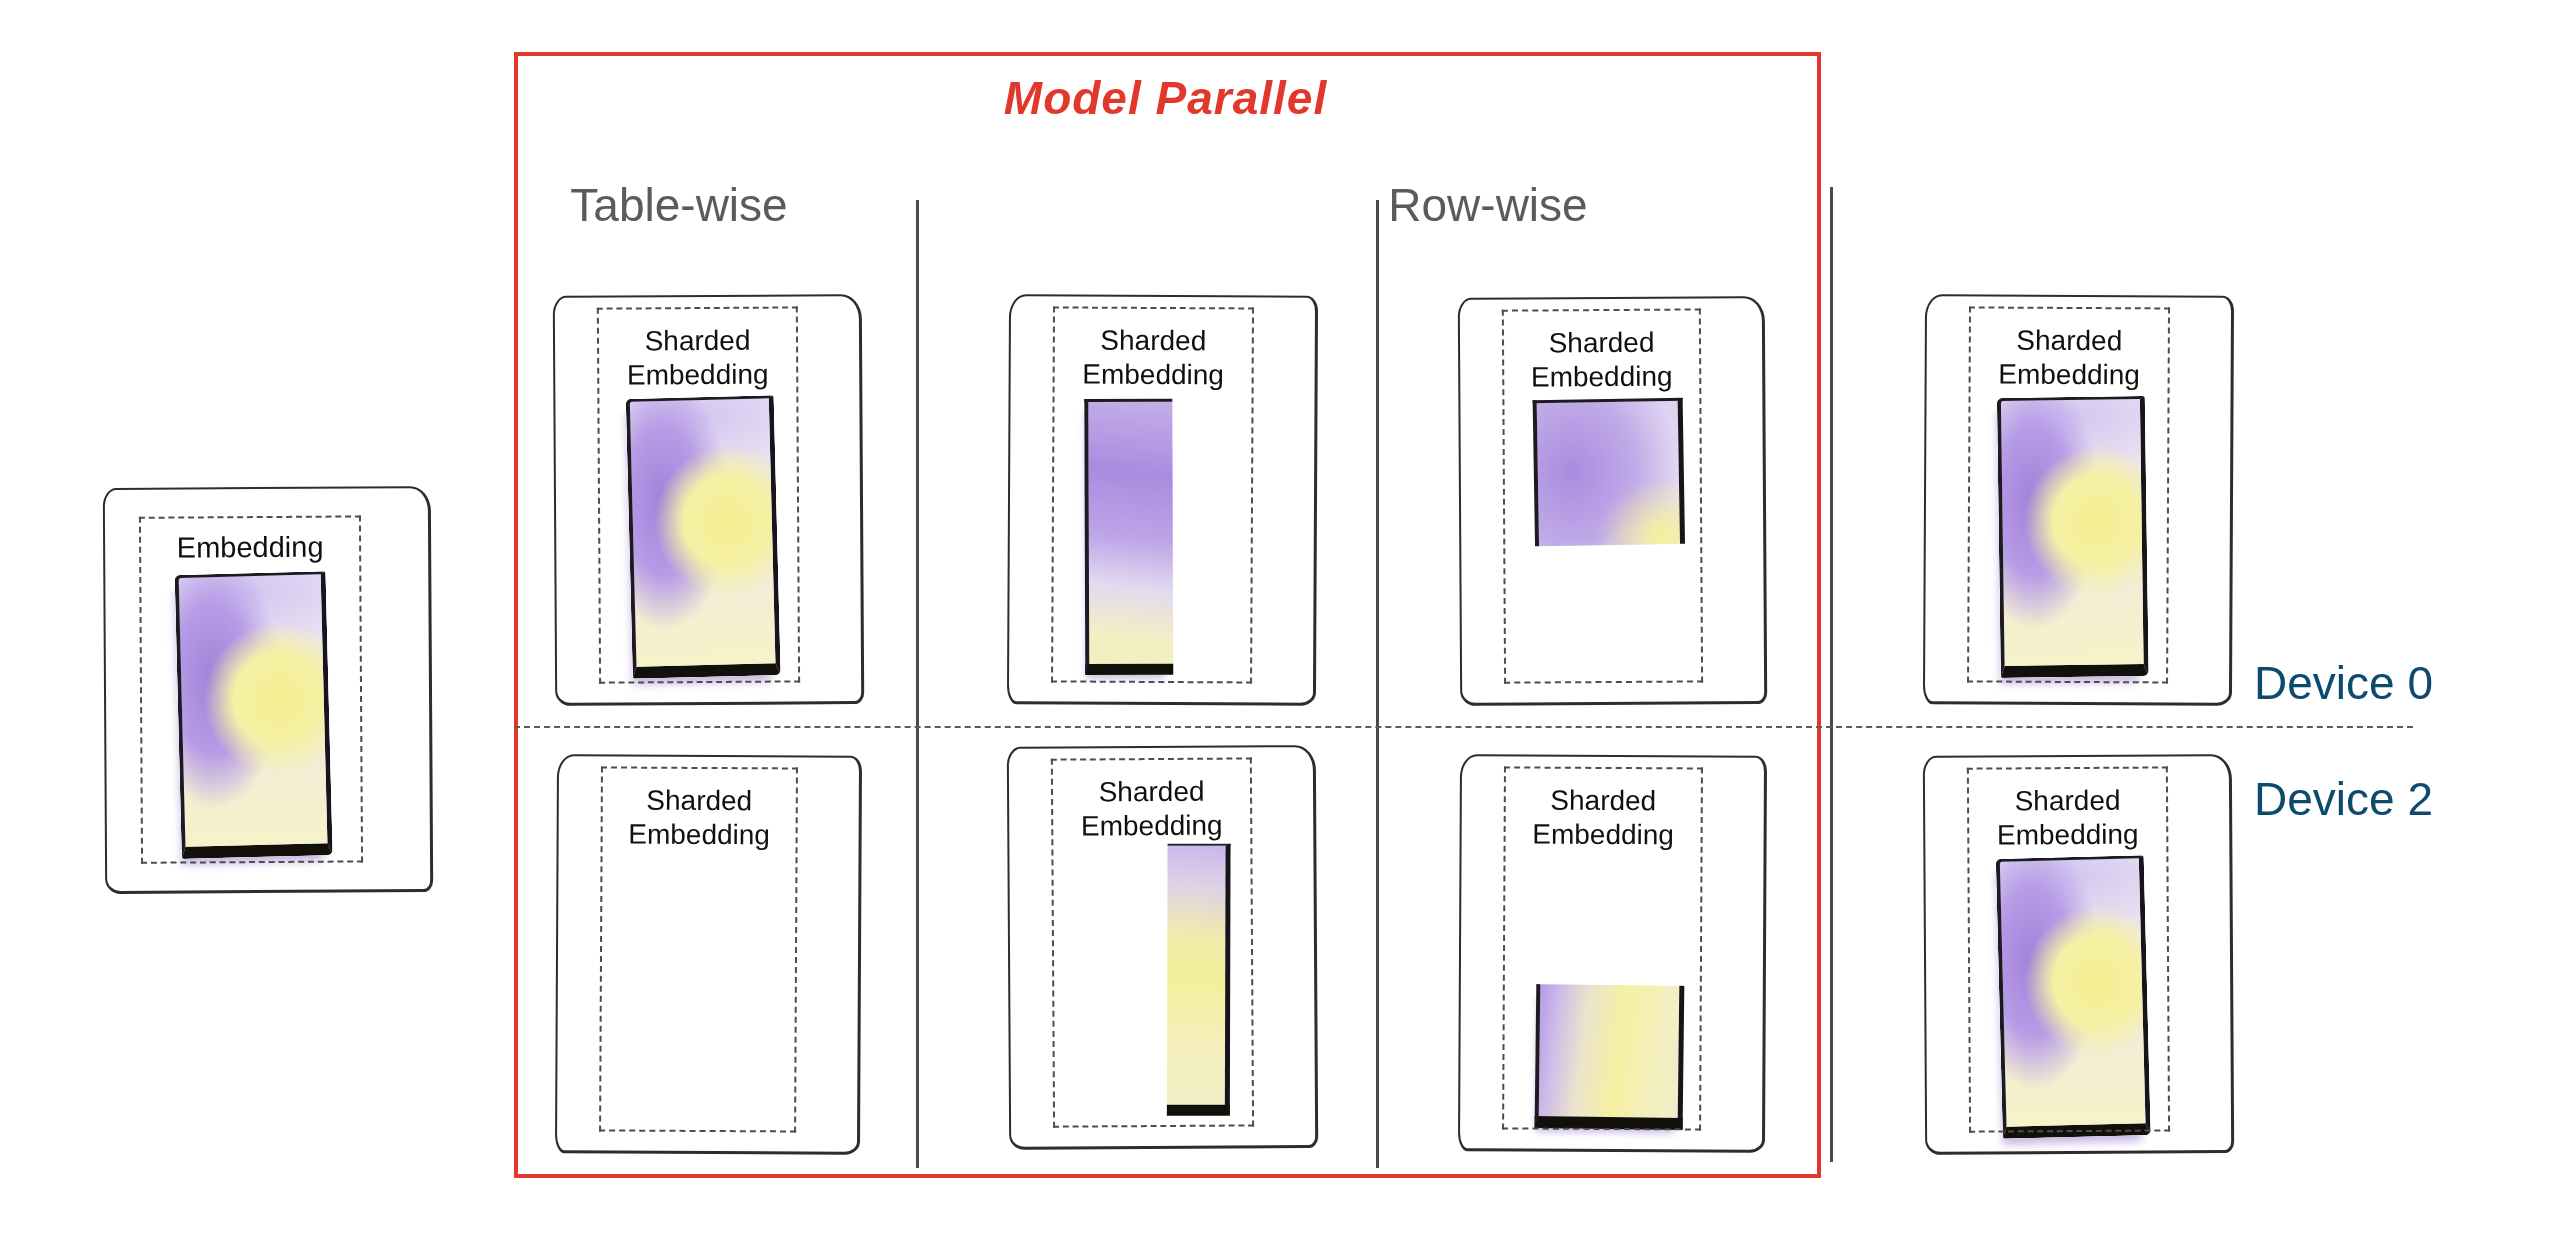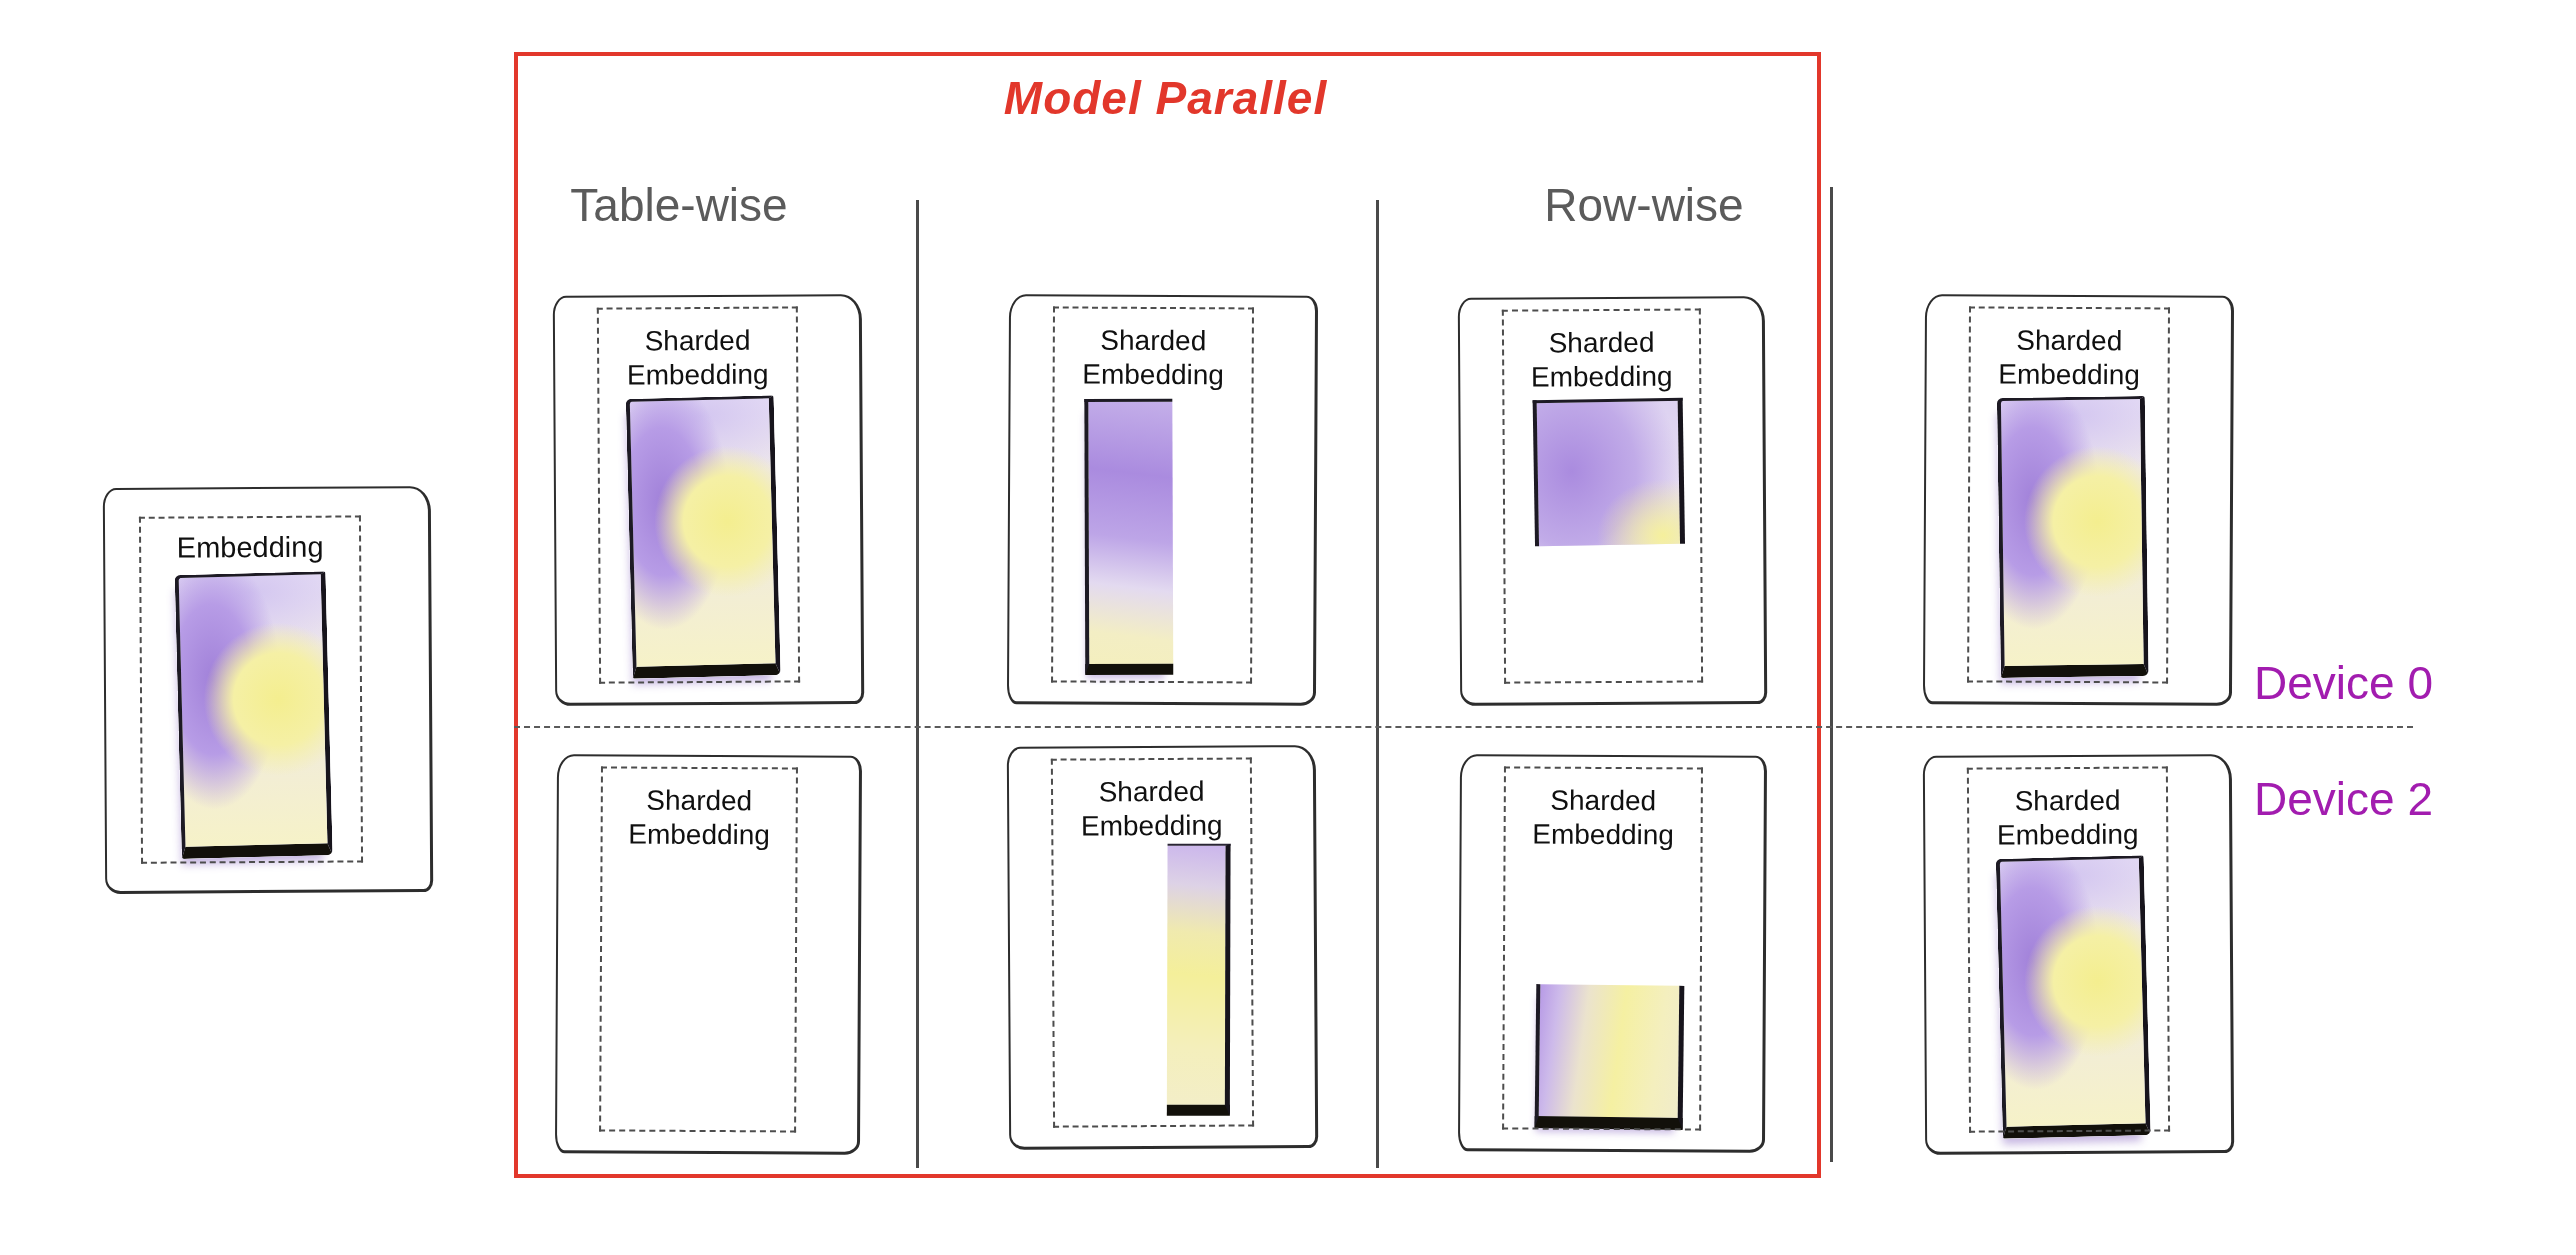--- a/index.html
+++ b/index.html
@@ -9,21 +9,21 @@
   
   .red-box{position:absolute;left:514px;top:52px;width:1299px;height:1118px;
     border:4.8px solid #e2372b;background:transparent;}
   .mp-title{position:absolute;left:514px;top:71px;width:1303px;text-align:center;
     font-size:46px;font-weight:bold;font-style:italic;color:#e2372b;letter-spacing:1px;}
   .col-header{position:absolute;top:178px;transform:translateX(-50%);
     font-size:46px;color:#5b5b5b;white-space:nowrap;text-align:center;}
   .vdiv{position:absolute;width:2.9px;background:#4a4a4a;}
   .device-dash{position:absolute;left:514px;top:726px;width:1899px;height:0;
     border-top:2.9px dashed #5a5a5a;}
-  .device-label{position:absolute;left:2254px;font-size:46px;color:#a21caf;white-space:nowrap;}
+  .device-label{position:absolute;left:2254px;font-size:46px;color:#0c4a6e;white-space:nowrap;}
 
   
   .sheet{position:absolute;background:#ffffff;border:2.9px solid #2d2d2d;
     border-width:2.9px 3.8px 3.8px 2.9px;box-sizing:border-box;}
   .tilt-a{border-radius:13.4px 21px 9.6px 15.3px / 19px 25px 11.5px 15.3px;transform:rotate(-0.35deg);}
   .tilt-b{border-radius:17px 11.5px 15.3px 9.6px / 23px 15.3px 13.4px 19px;transform:rotate(0.3deg);}
   .inner{position:absolute;left:42px;top:9.6px;right:61px;bottom:19px;
     border:2.9px dashed #4d4d4d;z-index:2;pointer-events:none;}
   .cell-label{width:173px;margin:15.3px auto 0;text-align:center;
     font-size:28px;line-height:1.22;color:#101010;}
@@ -70,21 +70,21 @@
 </style>
 </head>
 <body>
 
 <div id="stage">
 
   <div class="red-box"></div>
   <div class="mp-title">Model Parallel</div>
 
   <div class="col-header" style="left:679px">Table-wise</div>
-  <div class="col-header" style="left:1644px">Row-wise</div>
+  <div class="col-header" style="left:1488px">Row-wise</div>
 
   <div class="vdiv" style="left:916px;top:200px;height:968px"></div>
   <div class="vdiv" style="left:1376px;top:200px;height:968px"></div>
   <div class="vdiv" style="left:1830px;top:187px;height:975px"></div>
 
   <div class="device-dash"></div>
 
   <div class="device-label" style="top:656px">Device 0</div>
   <div class="device-label" style="top:772px">Device 2</div>
 

